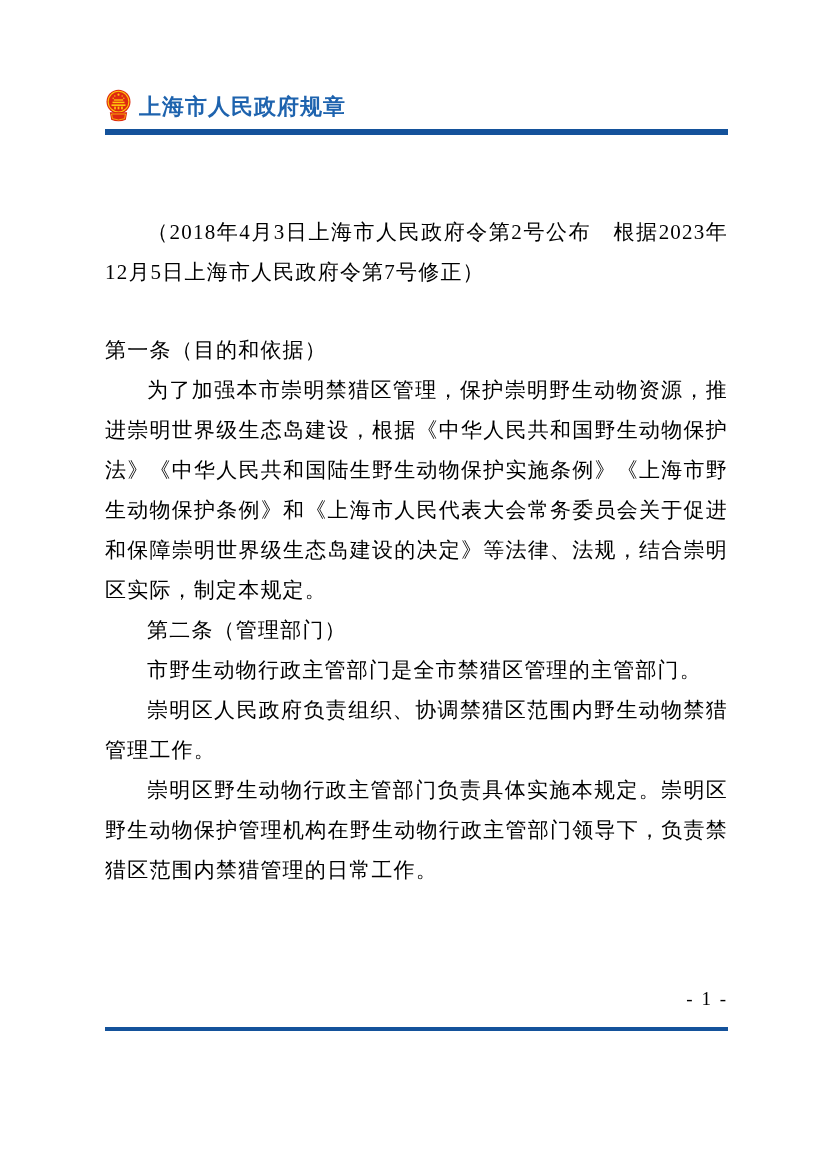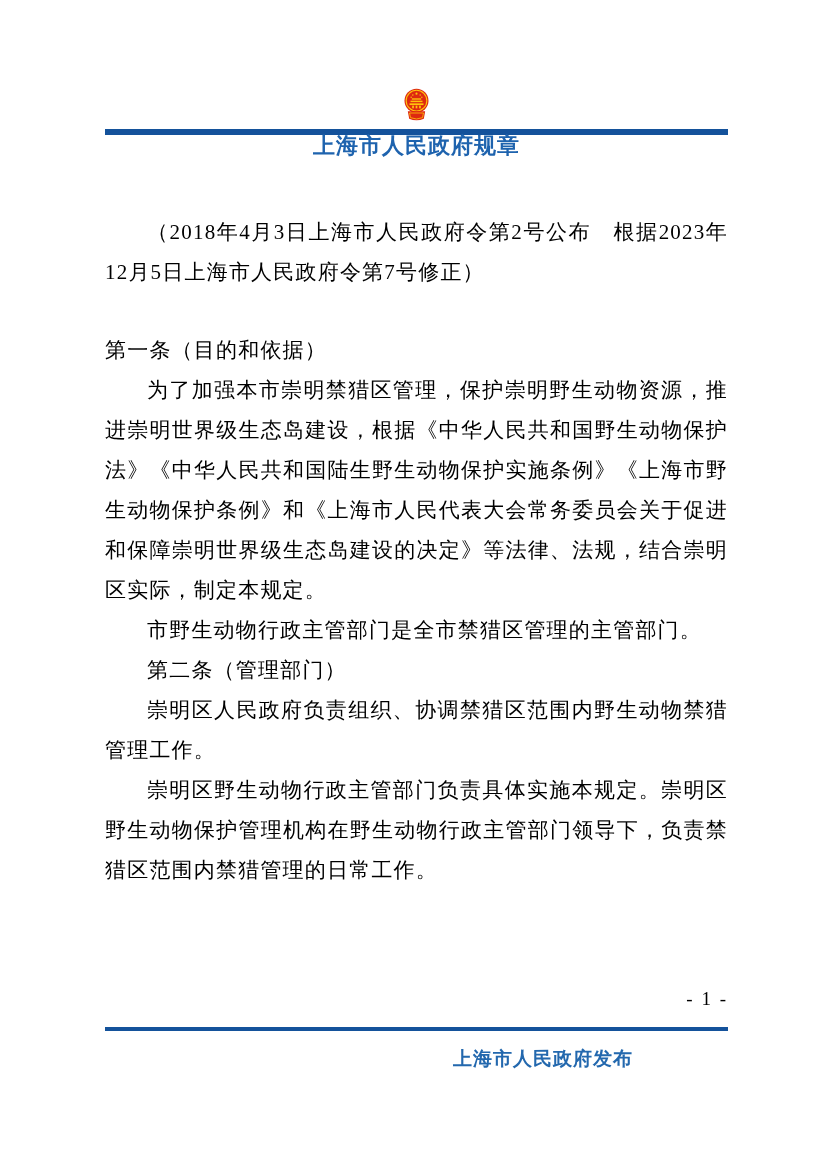--- a/index.html
+++ b/index.html
@@ -20,21 +20,20 @@
     position: absolute;
     left: 105px;
     top: 88px;
     width: 623px;
   }
   .header-row {
     display: flex;
     align-items: center;
     gap: 7px;
     height: 38px;
-    flex-direction: column;
   }
   .emblem { width: 27px; height: 36px; flex: 0 0 auto; }
   .agency-label {
     font-size: 22px;
     font-weight: bold;
     letter-spacing: 1px;
     color: #1E63AE;
     white-space: nowrap;
   }
   .header-rule {
@@ -142,31 +141,30 @@
     <p class="promulgation-note">（2018年4月3日上海市人民政府令第2号公布　根据2023年12月5日上海市人民政府令第7号修正）</p>
 
     <div class="body-block">
       <p class="para no-indent">
         <span class="article-label">第一条</span><span>（目的和依据）</span>
       </p>
       <p class="para">
         <span>为了加强本市崇明禁猎区管理，保护崇明野生动物资源，推进崇明世界级生态岛建设，根据《中华人民共和国野生动物保护法》《中华人民共和国陆生野生动物保护实施条例》《上海市野生动物保护条例》和《上海市人民代表大会常务委员会关于促进和保障崇明世界级生态岛建设的决定》等法律、法规，结合崇明区实际，制定本规定。</span>
       </p>
       <p class="para">
-        <span>市野生动物行政主管部门是全市禁猎区管理的主管部门。</span>
+        <span class="article-label">第二条</span><span>（管理部门）</span>
       </p>
       <p class="para">
-        <span class="article-label">第二条</span><span>（管理部门）</span>
+        <span>市野生动物行政主管部门是全市禁猎区管理的主管部门。</span>
       </p>
       <p class="para">
         <span>崇明区人民政府负责组织、协调禁猎区范围内野生动物禁猎管理工作。</span>
       </p>
       <p class="para">
         <span>崇明区野生动物行政主管部门负责具体实施本规定。崇明区野生动物保护管理机构在野生动物行政主管部门领导下，负责禁猎区范围内禁猎管理的日常工作。</span>
       </p>
     </div>
   </div>
 
   <div class="page-number">- 1 -</div>
   <div class="footer-rule"></div>
-  <div class="publisher-label">上海市人民政府发布</div>
 
 </div>
 
 </body></html>

